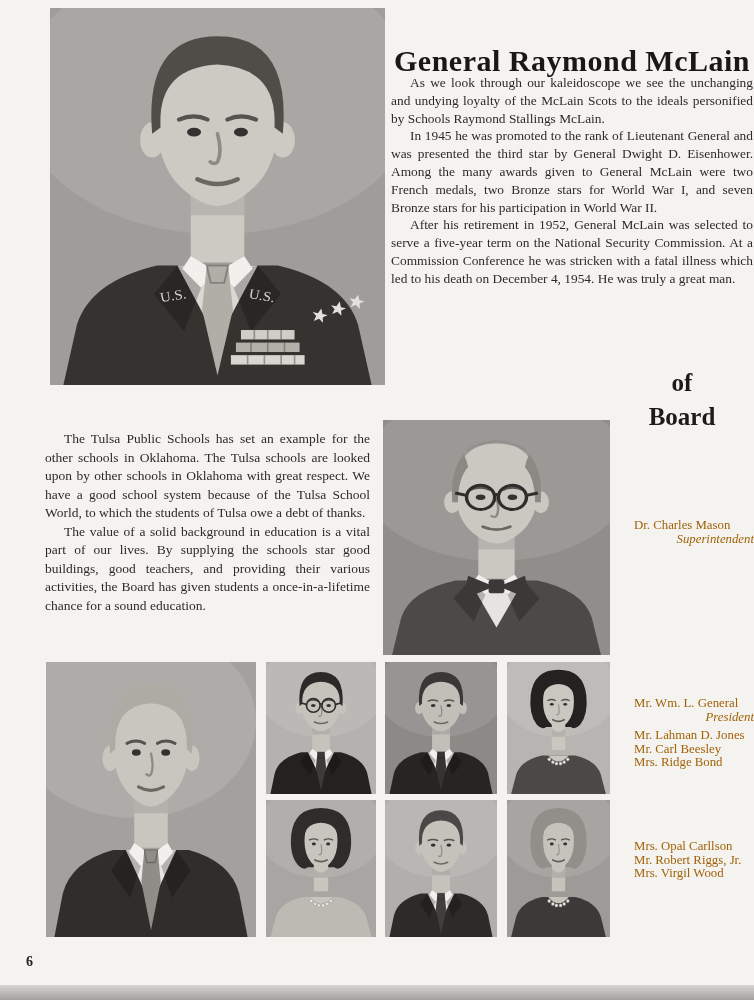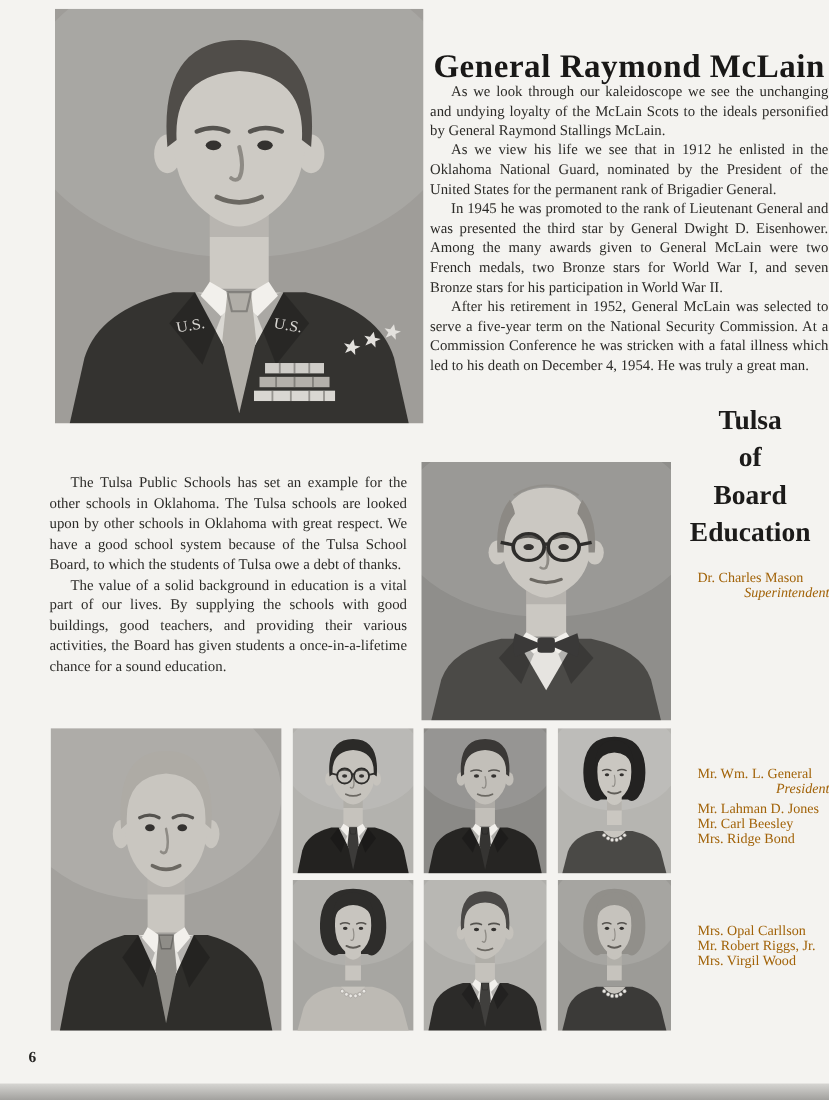--- a/index.html
+++ b/index.html
@@ -160,46 +160,43 @@
       <rect width="100" height="120" fill="var(--bg)"></rect>
       <ellipse cx="50" cy="28" rx="60" ry="44" fill="#ffffff" opacity="0.10"></ellipse>
       <use href="#bust-m" xlink:href="#bust-m"></use>
       <use href="#necktie" xlink:href="#necktie"></use>
       <use href="#general-decor" xlink:href="#general-decor"></use>
     </svg>
   </figure>
 
   <h1 class="abs article-title">General Raymond McLain</h1>
   <div class="abs article-body">
-    <p>As we look through our kaleidoscope we see the unchanging and undying loyalty of the McLain Scots to the ideals personified by General Raymond Stallings McLain.</p>
-    <p>As we view his life we see that in 1912 he enlisted in the Oklahoma National Guard, nominated by the President of the United States for the permanent rank of Brigadier General.</p>
+    <p>As we look through our kaleidoscope we see the unchanging and undying loyalty of the McLain Scots to the ideals personified by Schools Raymond Stallings McLain.</p>
     <p>In 1945 he was promoted to the rank of Lieutenant General and was presented the third star by General Dwight D. Eisenhower. Among the many awards given to General McLain were two French medals, two Bronze stars for World War I, and seven Bronze stars for his participation in World War II.</p>
     <p>After his retirement in 1952, General McLain was selected to serve a five-year term on the National Security Commission. At a Commission Conference he was stricken with a fatal illness which led to his death on December 4, 1954. He was truly a great man.</p>
   </div>
 
   <div class="abs intro-body">
-    <p>The Tulsa Public Schools has set an example for the other schools in Oklahoma. The Tulsa schools are looked upon by other schools in Oklahoma with great respect. We have a good school system because of the Tulsa School Board, to which the students of Tulsa owe a debt of thanks.</p>
-    <p>The value of a solid background in education is a vital part of our lives. By supplying the schools with good buildings, good teachers, and providing their various activities, the Board has given students a once-in-a-lifetime chance for a sound education.</p>
+    <p>The Tulsa Public Schools has set an example for the other schools in Oklahoma. The Tulsa schools are looked upon by other schools in Oklahoma with great respect. We have a good school system because of the Tulsa School World, to which the students of Tulsa owe a debt of thanks.</p>
+    <p>The value of a solid background in education is a vital part of our lives. By supplying the schools star good buildings, good teachers, and providing their various activities, the Board has given students a once-in-a-lifetime chance for a sound education.</p>
   </div>
 
   <figure class="photo" style="left:383px;top:420px;width:227px;height:235px;--bg:#8f8e8b;--skin:#cbc8c2;--hair:#8c8984;--suit:#4b4a47;--shirt:#e6e4e0;--tie:#3a3938;">
     <svg viewBox="0 0 100 120" preserveAspectRatio="none">
       <rect width="100" height="120" fill="var(--bg)"></rect>
       <ellipse cx="50" cy="28" rx="60" ry="44" fill="#ffffff" opacity="0.10"></ellipse>
       <use href="#bust-m-bald" xlink:href="#bust-m-bald"></use>
       <use href="#bowtie" xlink:href="#bowtie"></use>
       <use href="#glasses" xlink:href="#glasses"></use>
     </svg>
   </figure>
 
   <div class="abs board-heading">
-    <div>Tulsa</div>
     <div>of</div>
     <div>Board</div>
-    <div>Education</div>
   </div>
 
   <div class="abs caption" style="top:519px;">
     <div>Dr. Charles Mason</div>
     <div class="ital">Superintendent</div>
   </div>
 
   <figure class="photo" style="left:46px;top:662px;width:210px;height:275px;--bg:#a3a19d;--skin:#c9c6c0;--hair:#aeaba5;--suit:#2f2e2b;--shirt:#e8e6e2;--tie:#8f8d88;">
     <svg viewBox="0 0 100 120" preserveAspectRatio="none">
       <rect width="100" height="120" fill="var(--bg)"></rect>

